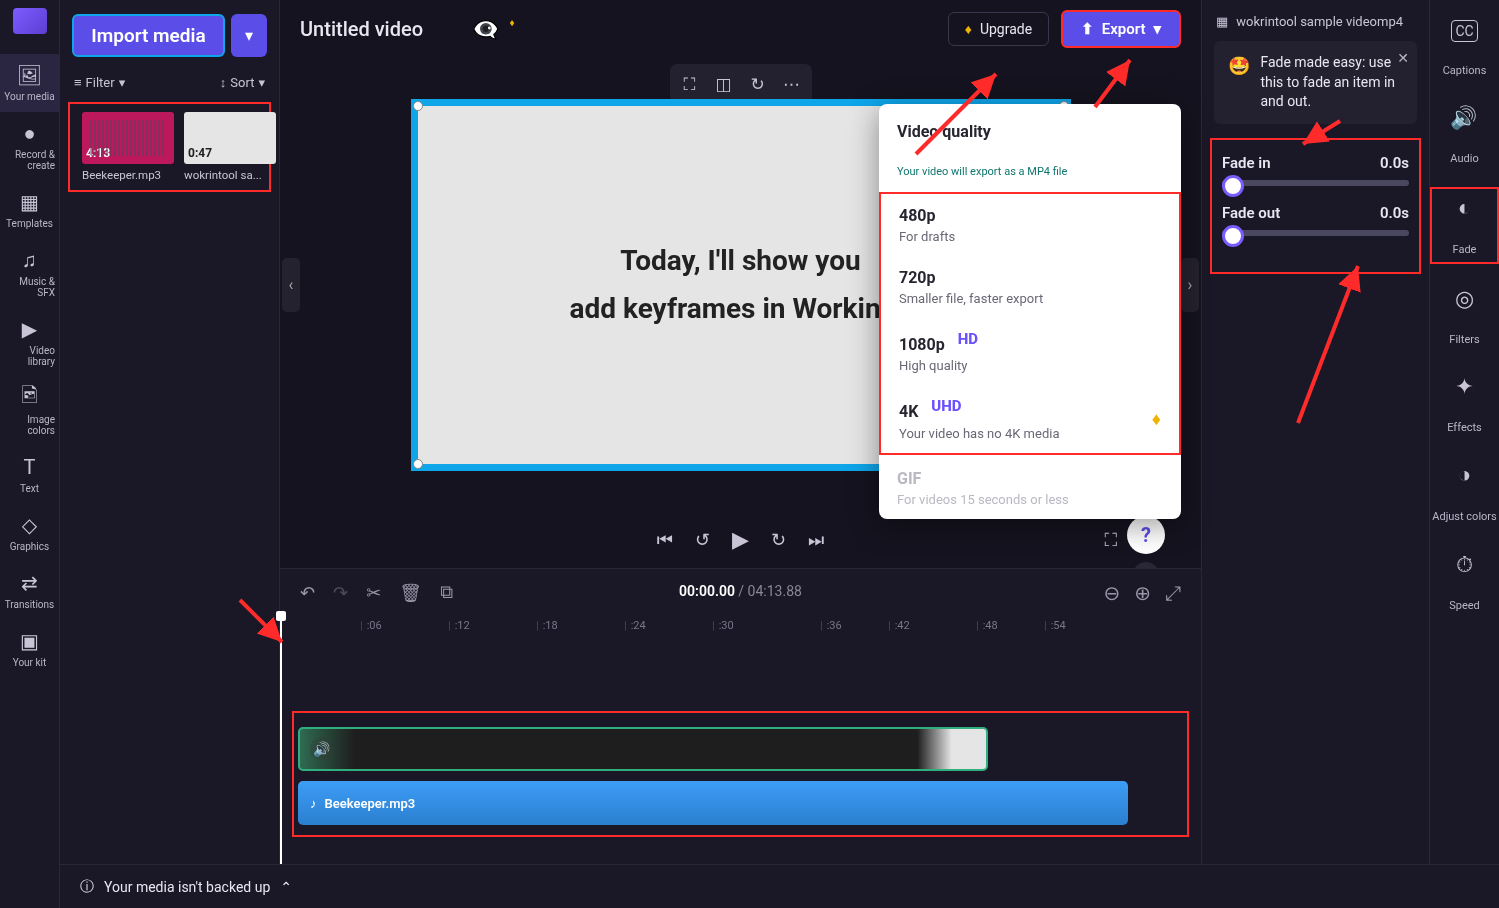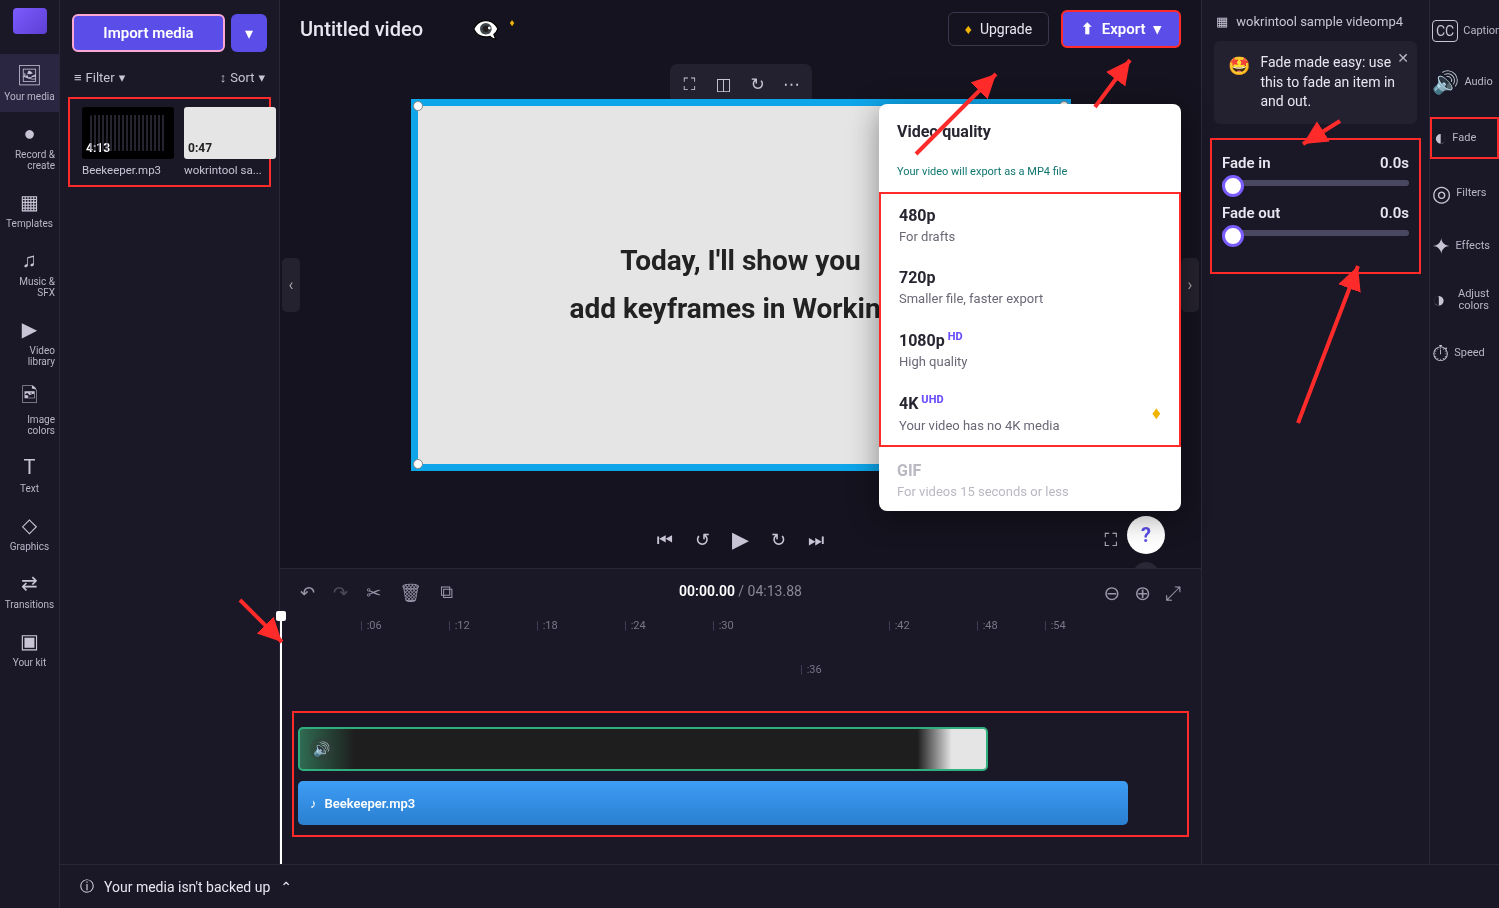--- a/index.html
+++ b/index.html
@@ -11,28 +11,28 @@
 .left-nav { width: 60px; background: #1a1726; display: flex; flex-direction: column; align-items: center; padding-top: 8px; border-right: 1px solid #2a2738; }
 .logo { width: 34px; height: 26px; background: linear-gradient(135deg, #7c5cff, #5d3fd3); border-radius: 4px; margin-bottom: 20px; }
 .nav-item { display: flex; flex-direction: column; align-items: center; padding: 10px 4px; cursor: pointer; width: 100%; }
 .nav-item.active { background: #2a2540; }
 .nav-ico { width: 22px; height: 22px; display:flex; align-items:center; justify-content:center; font-size: 20px; color: #c8c4d6; }
 .nav-label { font-size: 10px; color: #bab6c8; margin-top: 5px; text-align: right; line-height: 1.1; }
 
 
 .media-panel { width: 220px; background: #1a1726; border-right: 1px solid #2a2738; display: flex; flex-direction: column; }
 .import-row { display: flex; gap: 6px; padding: 14px 12px 10px; }
-.import-btn { flex: 1; background: #5b4de8; color: #fff; border: 2px solid #f9a8d4; padding: 8px 14px; font-weight: 600; font-size: 15px; border-radius: 6px; cursor: pointer; }
+.import-btn { flex: 1; background: #5b4de8; color: #fff; border: 2px solid #0ea5e9; padding: 8px 14px; font-weight: 600; font-size: 19px; border-radius: 6px; cursor: pointer; }
 .import-caret { width: 36px; background: #5b4de8; border-radius: 6px; display:flex; align-items:center; justify-content:center; color:#fff; cursor:pointer; }
 .filter-row { display:flex; gap: 18px; padding: 8px 14px; font-size: 13px; color:#c8c4d6; }
 .filter-btn, .sort-btn { display:flex; align-items:center; gap:4px; cursor:pointer; }
 
 .thumbs { display:flex; gap: 10px; padding: 8px 12px; border: 2px solid #ff2b2b; margin: 4px 8px; }
 .thumb { width: 92px; display:flex; flex-direction:column; }
-.thumb-img { width: 92px; height: 52px; background: #000000; border-radius: 3px; position:relative; overflow:hidden; }
+.thumb-img { width: 92px; height: 52px; background: #be185d; border-radius: 3px; position:relative; overflow:hidden; }
 .thumb-img.audio::after{content:""; position:absolute; inset:8px; background: repeating-linear-gradient(90deg,#4a4760 0 2px,transparent 2px 4px); opacity:.5; border-radius:2px;}
 .thumb-img.vid { background:#e5e5e5; }
 .thumb-dur { position:absolute; bottom:4px; left:4px; font-size:12px; font-weight:700; color:#fff; }
 .thumb-name { font-size: 11.5px; color:#c8c4d6; margin-top:4px; white-space:nowrap; overflow:hidden; text-overflow:ellipsis; }
 
 
 .center { flex: 1; display: flex; flex-direction: column; background: #15131f; position:relative; }
 .top-bar { height: 58px; display:flex; align-items:center; padding: 0 20px; gap: 12px; }
 .title-input { background:transparent; border:none; color:#e8e6f0; font-size:20px; font-weight:500; outline:none; width: 160px; }
 .cc-off { color:#8a8698; font-size: 22px; position:relative; }
@@ -62,21 +62,21 @@
 
 
 .export-pop { position:absolute; top:46px; right:20px; width:302px; background:#fff; color:#272530; border-radius:8px; box-shadow: 0 6px 30px rgba(0,0,0,.4); overflow:hidden; z-index:10; }
 .export-pop .hdr { padding: 18px 18px 6px; }
 .export-pop .hdr-title { font-size:16px; font-weight:700; color:#272530; }
 .export-pop .hdr-sub { font-size:11px; color:#0f766e; margin-top:24px; }
 .export-pop .qlist { border:2px solid #ff2b2b; margin: 8px 0 2px; }
 .export-pop .qopt { padding: 12px 18px; cursor:pointer; position:relative;}
 .export-pop .q-label { font-size:16px; font-weight:700; color:#272530; }
 .export-pop .q-sub { font-size:13px; color:#6a6876; margin-top:4px; }
-.export-pop .q-badge { color:#6b50ff; font-size:11px; font-weight:800; vertical-align:super; margin-left:3px; }
+.export-pop .q-badge { color:#6b50ff; font-size:15px; font-weight:800; vertical-align:super; margin-left:13px; }
 .export-pop .q-diamond { position:absolute; right:18px; top:50%; transform:translateY(-50%); color:#f0b400; font-size:18px; }
 .export-pop .qopt.dis .q-label { color:#bab8c2; font-size:16px; font-weight:700; }
 .export-pop .qopt.dis .q-sub { color:#bab8c2; }
 
 
 .timeline { height: 340px; background:#1a1726; border-top: 1px solid #2a2738; position: relative; }
 .tl-tools { display:flex; align-items:center; gap: 18px; padding: 12px 20px; color:#9a96aa; }
 .tl-tools .tool { cursor:pointer; font-size:18px; }
 .tl-time { position:absolute; left:50%; transform:translateX(-50%); top: 14px; font-size:14px; }
 .tl-time .cur{ color:#fff; font-weight:600;}
@@ -103,21 +103,21 @@
 .tip { margin: 0 12px 14px; background:#23202f; border-radius:6px; padding: 12px 14px; position:relative; display:flex; gap:10px; font-size:14px; line-height:1.4; color:#e8e6f0;}
 .tip .emoji{ font-size:18px;}
 .tip .close{ position:absolute; top:8px; right:8px; color:#bab6c8; cursor:pointer; font-size:14px;}
 .fade-box { border:2px solid #ff2b2b; margin: 0 8px; padding: 10px 10px 18px; }
 .fade-row { display:flex; justify-content:space-between; font-size:15px; font-weight:600; color:#e8e6f0; margin: 4px 0 8px; }
 .slider { height:6px; background:#4a4760; border-radius:3px; position:relative; margin-bottom: 18px;}
 .slider::before{content:""; position:absolute; left:0; top:-5px; width:16px; height:16px; background:#fff; border:3px solid #7a5cff; border-radius:50%;}
 
 
 .right-nav { width: 70px; background:#1a1726; border-left:1px solid #2a2738; display:flex; flex-direction:column; align-items:center; padding-top: 14px; gap: 16px;}
-.rnav-item { display:flex; flex-direction:row; align-items:center; gap:5px; cursor:pointer; padding:6px 2px; width:100%;}
+.rnav-item { display:flex; flex-direction:column; align-items:center; gap:23px; cursor:pointer; padding:6px 2px; width:100%;}
 .rnav-item.active { border:2px solid #ff2b2b; }
 .rnav-ico { font-size:22px; color:#c8c4d6;}
 .rnav-label { font-size:11px; color:#bab6c8; line-height:1.1; text-align:center;}
 
 
 .status { position:absolute; bottom:0; left:60px; right: 0; height: 44px; background:#1a1726; border-top:1px solid #2a2738; display:flex; align-items:center; padding: 0 20px; gap:10px; font-size:14px; color:#e8e6f0;}
 
 
 .arrow { position:absolute; pointer-events:none; z-index: 40;}
 .arrow svg { width:100%; height:100%; }
@@ -302,21 +302,21 @@
         <span class="z">⊕</span>
         <span class="z">⤢</span>
       </div>
       <div class="ruler" id="ruler">
         <div class="playhead"></div>
       <span class="tick" style="left: 80px;">:06</span>
           <span class="tick" style="left: 168px;">:12</span>
           <span class="tick" style="left: 256px;">:18</span>
           <span class="tick" style="left: 344px;">:24</span>
           <span class="tick" style="left: 432px;">:30</span>
-          <span class="tick" style="left: 520px; margin-top: 44px;">:36</span>
+          <span class="tick" style="left: 540px;">:36</span>
           <span class="tick" style="left: 608px;">:42</span>
           <span class="tick" style="left: 696px;">:48</span>
           <span class="tick" style="left: 764px;">:54</span>
         </div>
       <div class="tracks">
         <div class="track video">
           <span class="mute-ico">🔊</span>
         </div>
         <div class="track audio">
           <span class="a-ico">♪</span>

